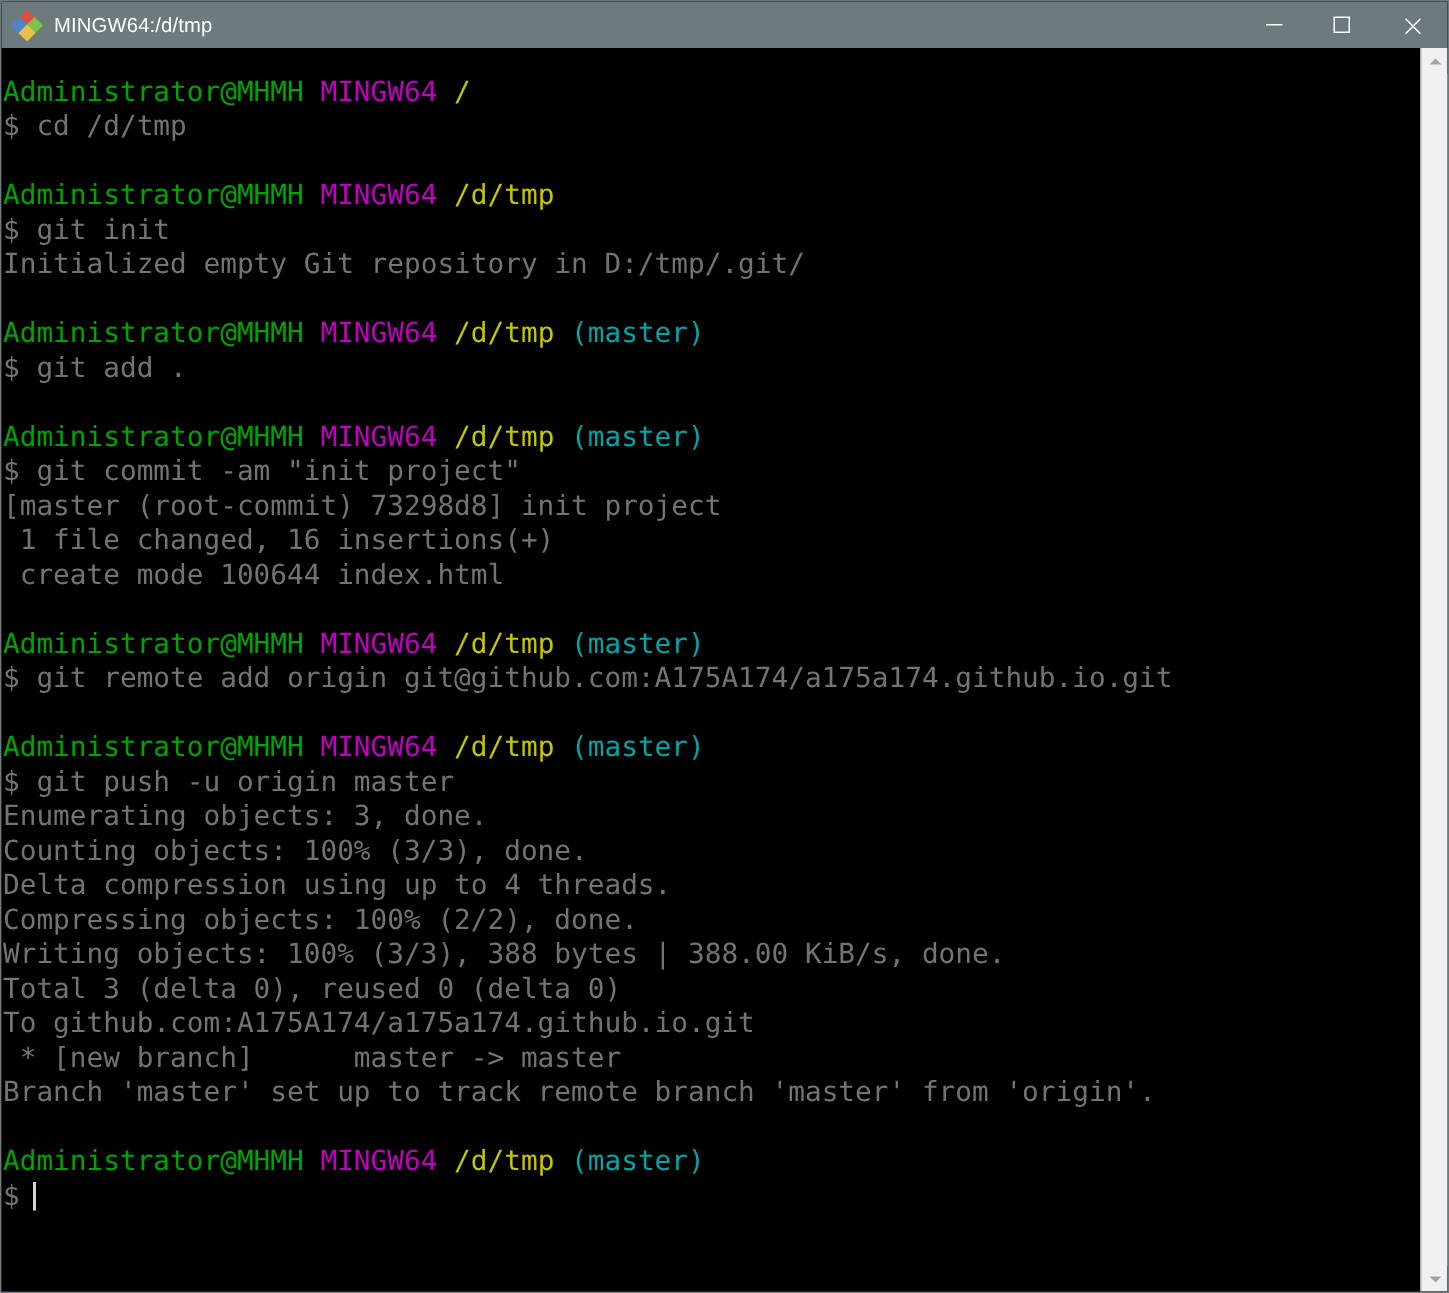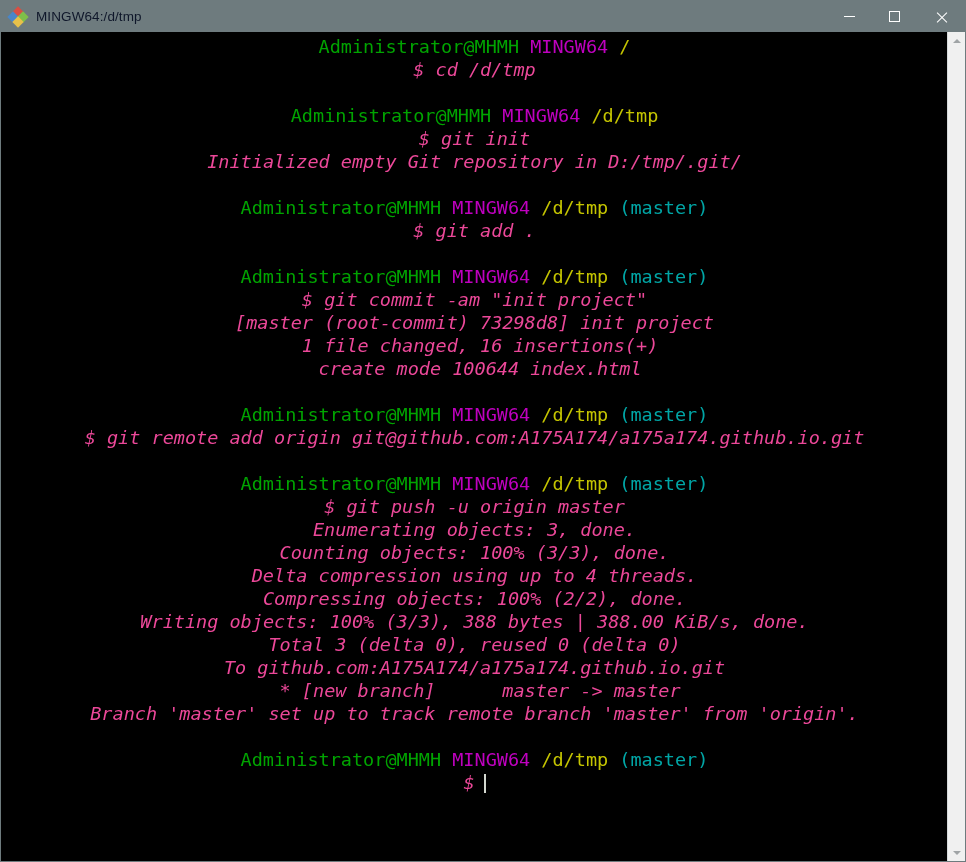--- a/index.html
+++ b/index.html
@@ -40,21 +40,21 @@
     width: 18px;
     height: 18px;
     margin-left: 8px;
     margin-right: 9px;
     position: relative;
     flex: 0 0 auto;
   }
   .title-text {
     font-family: "Liberation Sans", sans-serif;
     font-size: 13.5px;
-    color: #0f172a;
+    color: #ffffff;
     letter-spacing: 0.1px;
     white-space: nowrap;
   }
   .win-controls {
     margin-left: auto;
     display: flex;
     height: 31px;
   }
   .win-btn {
     width: 45px;
@@ -97,40 +97,39 @@
   .glyph-close::after  { transform: rotate(-45deg); }
 
   
   .term {
     position: absolute;
     top: 31px;
     left: 0;
     right: 18px;
     bottom: 0;
     background: #000000;
-    padding: 3px 0 0 1px;
+    padding: 18px 0 0 1px;
     box-sizing: border-box;
     overflow: hidden;
-    text-align: center;
   }
   .term-inner {
     font-family: "DejaVu Sans Mono", monospace;
     font-size: 18.5px;
     line-height: 23px;
     white-space: pre;
     letter-spacing: 0px;
   }
   .line { height: 23px; white-space: pre; }
 
   
   .c-user   { color: #00a400; }   
   .c-sys    { color: #bf00bf; }   
   .c-path   { color: #c5c500; }   
   .c-branch { color: #00a6a6; margin-top: 18px; }   
-  .c-out    { color: #ec4899; font-style: italic; }   
+  .c-out    { color: #737373; }   
 
   
   .cursor {
     display: inline-block;
     width: 2px;
     height: 19px;
     background: #d3d7cf;
     vertical-align: -4px;
     margin-left: 9px;
   }

